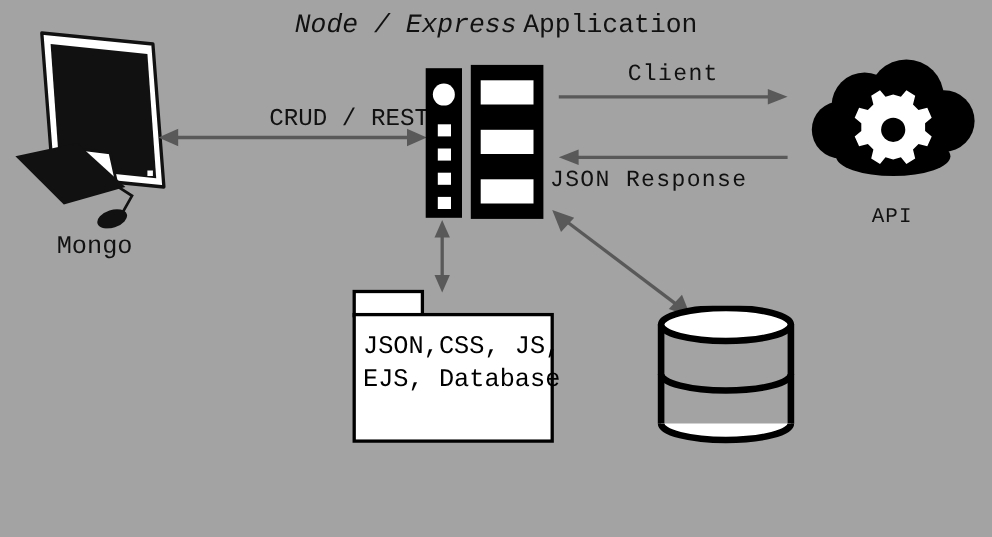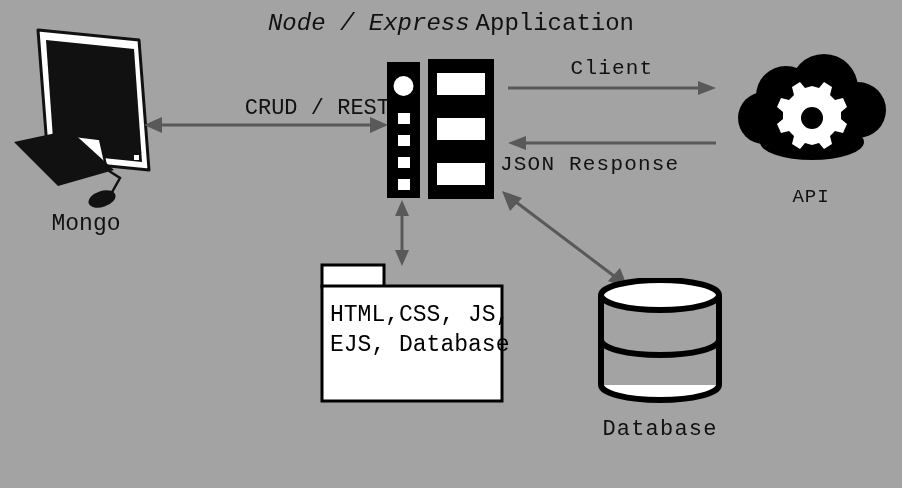--- a/index.html
+++ b/index.html
@@ -158,32 +158,31 @@
     <line x1="12" y1="14" x2="12" y2="56" stroke="#595959" stroke-width="3"></line>
     <polygon points="12,2 5,18 19,18" fill="#595959"></polygon>
     <polygon points="12,68 5,52 19,52" fill="#595959"></polygon>
   </svg>
 
   <svg id="views-shape" viewBox="0 0 188 142">
     <rect x="4" y="3" width="62" height="22" fill="#ffffff" stroke="#000000" stroke-width="3"></rect>
     <rect x="4" y="24" width="180" height="115" fill="#ffffff" stroke="#000000" stroke-width="3"></rect>
   </svg>
   <div id="views-text">
-    <div>HTML,CSS, JS,</div>
+    <div>JSON,CSS, JS,</div>
     <div>EJS, Database</div>
   </div>
 
   <svg id="diag-arrow" viewBox="0 0 136 106">
     <line x1="20" y1="16" x2="118" y2="90" stroke="#595959" stroke-width="3"></line>
     <polygon points="6,5 26,12 14,25" fill="#595959"></polygon>
     <polygon points="132,102 112,95 124,82" fill="#595959"></polygon>
   </svg>
 
   <svg id="db-icon" viewBox="0 0 132 128">
     <path d="M7,17 L7,107" stroke="#000000" stroke-width="6" fill="none"></path>
     <path d="M125,17 L125,107" stroke="#000000" stroke-width="6" fill="none"></path>
     <ellipse cx="66" cy="17" rx="59" ry="15" fill="#ffffff" stroke="#000000" stroke-width="6"></ellipse>
     <path d="M7,107 A59,15 0 0 0 125,107" fill="#ffffff" stroke="#000000" stroke-width="6"></path>
     <path d="M7,62 A59,15 0 0 0 125,62" fill="none" stroke="#000000" stroke-width="6"></path>
   </svg>
-  <div class="lbl" id="db-label-1">Database</div>
 
 </div>
 
 </body></html>

